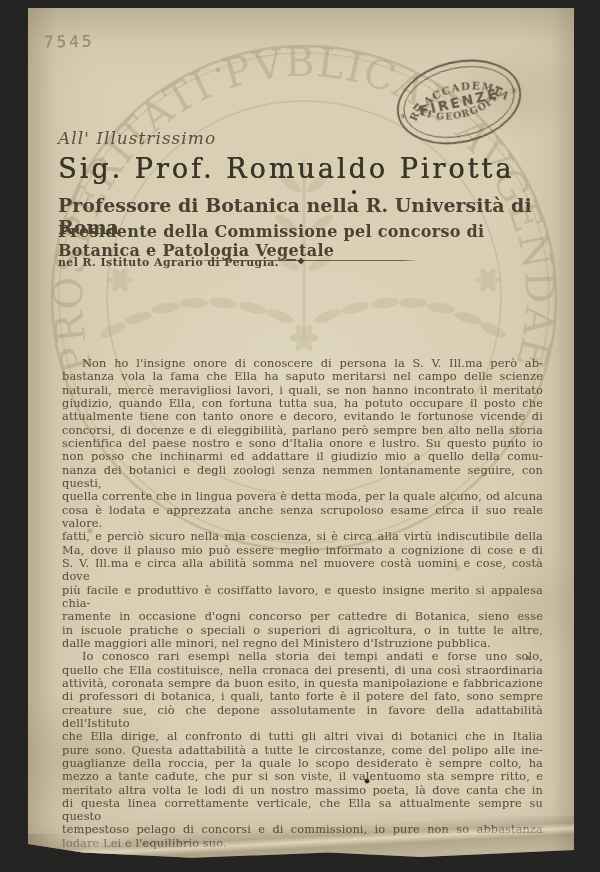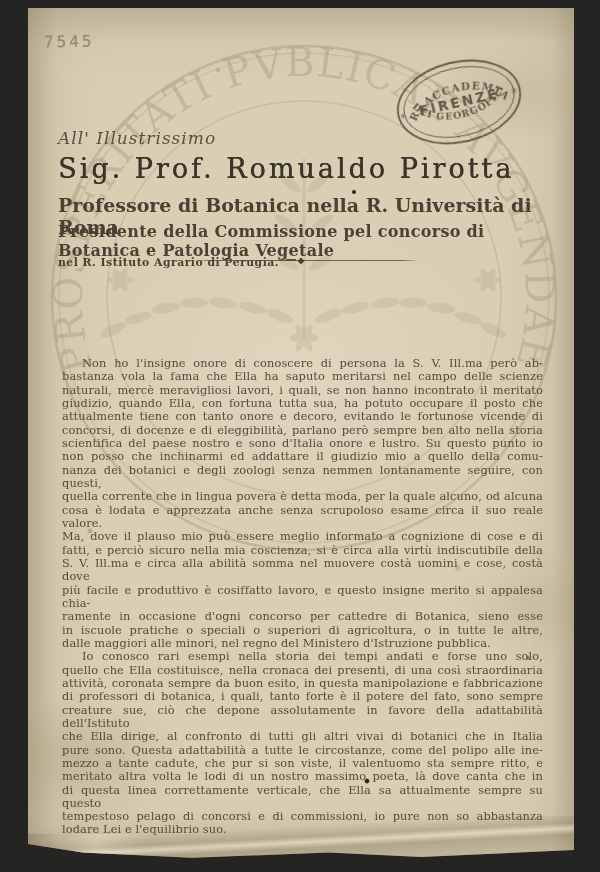--- a/index.html
+++ b/index.html
@@ -168,36 +168,37 @@
           <div class="bl">bastanza vola la fama che Ella ha saputo meritarsi nel campo delle scienze</div>
           <div class="bl">naturali, mercè meravigliosi lavori, i quali, se non hanno incontrato il meritato</div>
           <div class="bl">giudizio, quando Ella, con fortuna tutta sua, ha potuto occupare il posto che</div>
           <div class="bl">attualmente tiene con tanto onore e decoro, evitando le fortunose vicende di</div>
           <div class="bl">concorsi, di docenze e di eleggibilità, parlano però sempre ben alto nella storia</div>
           <div class="bl">scientifica del paese nostro e sono d'Italia onore e lustro. Su questo punto io</div>
           <div class="bl">non posso che inchinarmi ed addattare il giudizio mio a quello della comu-</div>
           <div class="bl">nanza dei botanici e degli zoologi senza nemmen lontanamente seguire, con questi,</div>
           <div class="bl">quella corrente che in lingua povera è detta moda, per la quale alcuno, od alcuna</div>
           <div class="bl">cosa è lodata e apprezzata anche senza scrupoloso esame circa il suo reale valore.</div>
+          <div class="bl">fatti, e perciò sicuro nella mia coscienza, si è circa alla virtù indiscutibile della</div>
           <div class="bl">Ma, dove il plauso mio può essere meglio informato a cognizione di cose e di</div>
-          <div class="bl">fatti, e perciò sicuro nella mia coscienza, si è circa alla virtù indiscutibile della</div>
           <div class="bl">S. V. Ill.ma e circa alla abilità somma nel muovere costà uomini e cose, costà dove</div>
           <div class="bl">più facile e produttivo è cosiffatto lavoro, e questo insigne merito si appalesa chia-</div>
           <div class="bl">ramente in occasione d'ogni concorso per cattedre di Botanica, sieno esse</div>
           <div class="bl">in iscuole pratiche o speciali o superiori di agricoltura, o in tutte le altre,</div>
           <div class="bl plast">dalle maggiori alle minori, nel regno del Ministero d'Istruzione pubblica.</div>
         </div>
         <div>
           <div class="bl pfirst">Io conosco rari esempi nella storia dei tempi andati e forse uno solo,</div>
           <div class="bl">quello che Ella costituisce, nella cronaca dei presenti, di una così straordinaria</div>
           <div class="bl">attività, coronata sempre da buon esito, in questa manipolazione e fabbricazione</div>
           <div class="bl">di professori di botanica, i quali, tanto forte è il potere del fato, sono sempre</div>
           <div class="bl">creature sue, ciò che depone assolutamente in favore della adattabilità dell'Istituto</div>
           <div class="bl">che Ella dirige, al confronto di tutti gli altri vivai di botanici che in Italia</div>
           <div class="bl">pure sono. Questa adattabilità a tutte le circostanze, come del polipo alle ine-</div>
+          <div class="bl">guaglianze della roccia, per la quale lo scopo desiderato è sempre colto, ha</div>
           <div class="bl">mezzo a tante cadute, che pur si son viste, il valentuomo sta sempre ritto, e</div>
           <div class="bl">meritato altra volta le lodi di un nostro massimo poeta, là dove canta che in</div>
           <div class="bl">di questa linea correttamente verticale, che Ella sa attualmente sempre su questo</div>
           <div class="bl">tempestoso pelago di concorsi e di commissioni, io pure non so abbastanza</div>
           <div class="bl plast">lodare Lei e l'equilibrio suo.</div>
         </div>
       </div>
 
     <div class="crease"></div>
     <div class="fold-corner"></div>

